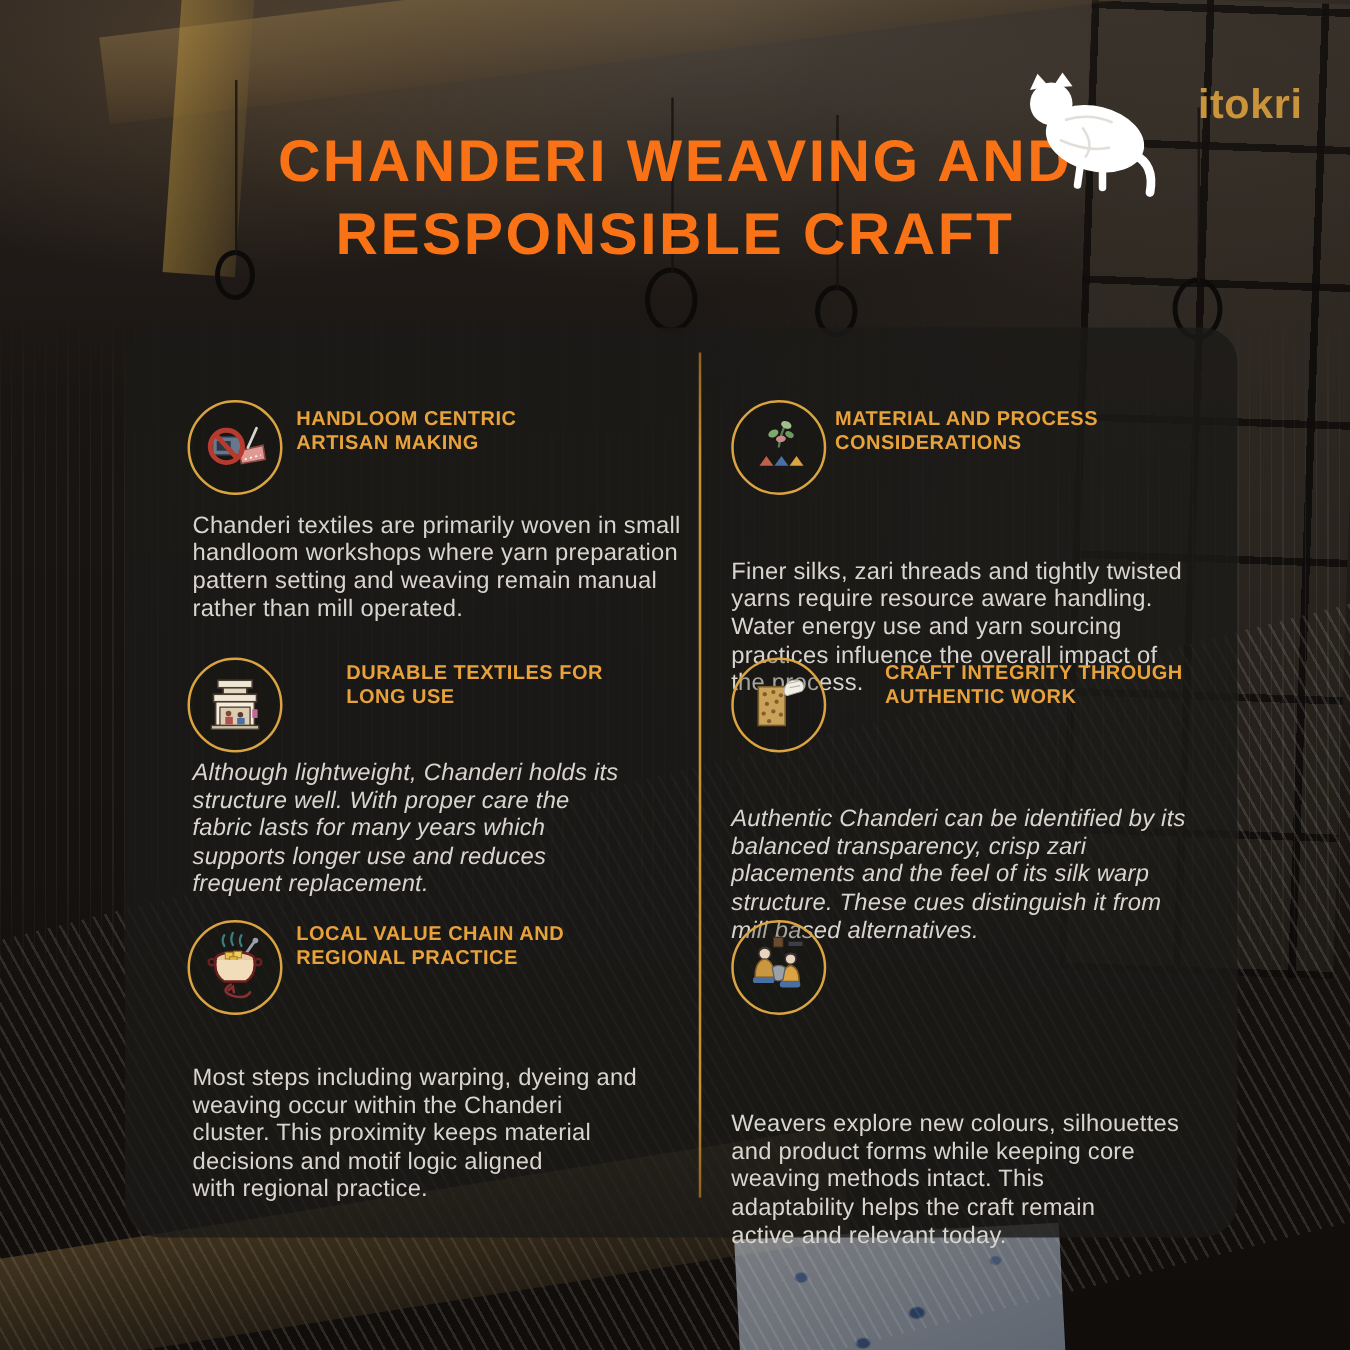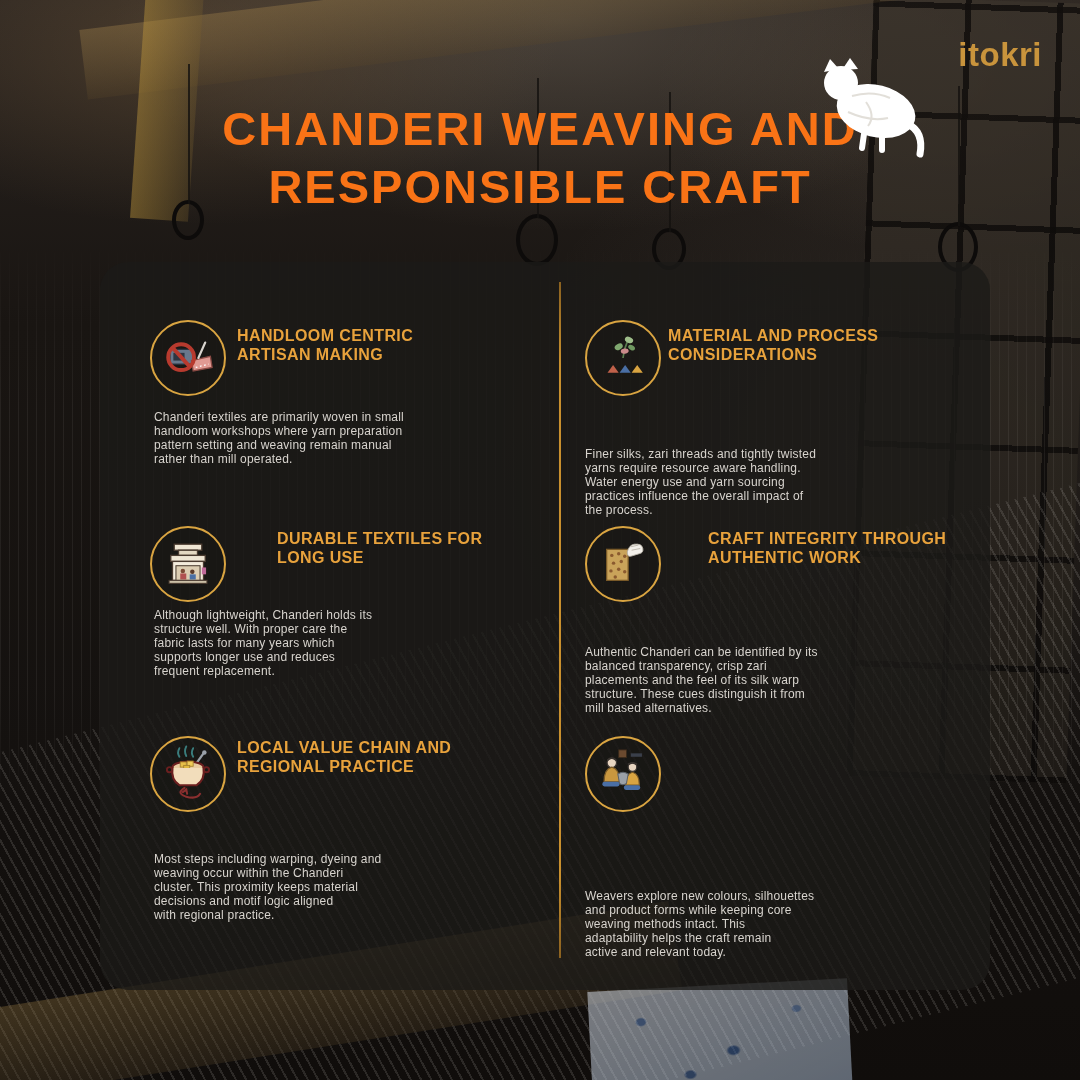--- a/index.html
+++ b/index.html
@@ -44,44 +44,44 @@
   .ring::before{content:"";position:absolute;left:50%;top:-140px;width:2px;height:140px;background:rgba(20,17,15,.8);}
   .r-a{left:516px;top:214px;width:34px;height:44px;}
   .r-b{left:652px;top:228px;width:26px;height:34px;}
   .r-c{left:938px;top:222px;width:32px;height:42px;}
   .r-d{left:172px;top:200px;width:24px;height:32px;}
 
   
   .title{position:absolute;left:0;top:100px;width:100%;text-align:center;z-index:3;
     color:#f97316;font-weight:800;font-size:47px;letter-spacing:2px;line-height:1.24;
     white-space:pre-line;text-transform:uppercase;}
-  .brand{position:absolute;right:38px;top:36px;z-index:4;color:#C9943C;
+  .brand{position:absolute;right:38px;top:64px;z-index:4;color:#C9943C;
     font-weight:800;font-size:33px;letter-spacing:.5px;}
   .cat{position:absolute;left:808px;top:56px;width:130px;height:108px;z-index:3;}
 
   
   .panel{position:absolute;left:100px;top:262px;width:890px;height:728px;z-index:2;
     border-radius:28px;background:rgba(28,26,24,.80);}
   .divider{position:absolute;left:559px;top:282px;width:2px;height:676px;z-index:3;
     background:linear-gradient(180deg,#8a6120,#C9902E 12%,#C9902E 88%,#8a6120);}
 
   .icon-circle{position:absolute;z-index:3;width:72px;height:72px;border:2.5px solid #D9A441;
     border-radius:50%;display:flex;align-items:center;justify-content:center;background:rgba(20,18,16,.25);}
   .icon-circle svg{width:62px;height:62px;}
   .heading{position:absolute;z-index:3;color:#E8A23C;font-weight:800;font-size:16px;
     letter-spacing:.4px;line-height:1.2;white-space:pre-line;text-transform:uppercase;}
-  .bodytext{position:absolute;z-index:3;color:#D8D4CE;font-size:12px;line-height:1.17;
+  .bodytext{position:absolute;z-index:3;color:#D8D4CE;font-size:19px;line-height:1.17;
     letter-spacing:.2px;white-space:pre-line;}
 
   .cL.icon-circle{left:150px;}  .cR.icon-circle{left:585px;}
   .cL.heading{left:237px;width:310px;} .cR.heading{left:668px;width:320px;}
   .cL.bodytext{left:154px;width:405px;} .cR.bodytext{left:585px;width:400px;margin-top:37px;}
   .r1.icon-circle{top:320px;} .r2.icon-circle{top:526px;} .r3.icon-circle{top:736px;}
   .r1.heading{top:326px;}     .r2.heading{top:529px;margin-left:40px;}     .r3.heading{top:738px;}
-  .r1.bodytext{top:410px;}    .r2.bodytext{top:608px;}    .r3.bodytext{top:852px;}
+  .r1.bodytext{top:410px;}    .r2.bodytext{top:608px;font-style:italic;}    .r3.bodytext{top:852px;}
 </style>
 </head>
 <body>
 
 <div class="poster">
 
   <div class="bg">
     <div class="bg-wash"></div>
     <div class="bg-window"></div>
     <div class="bg-beam-top"></div>

